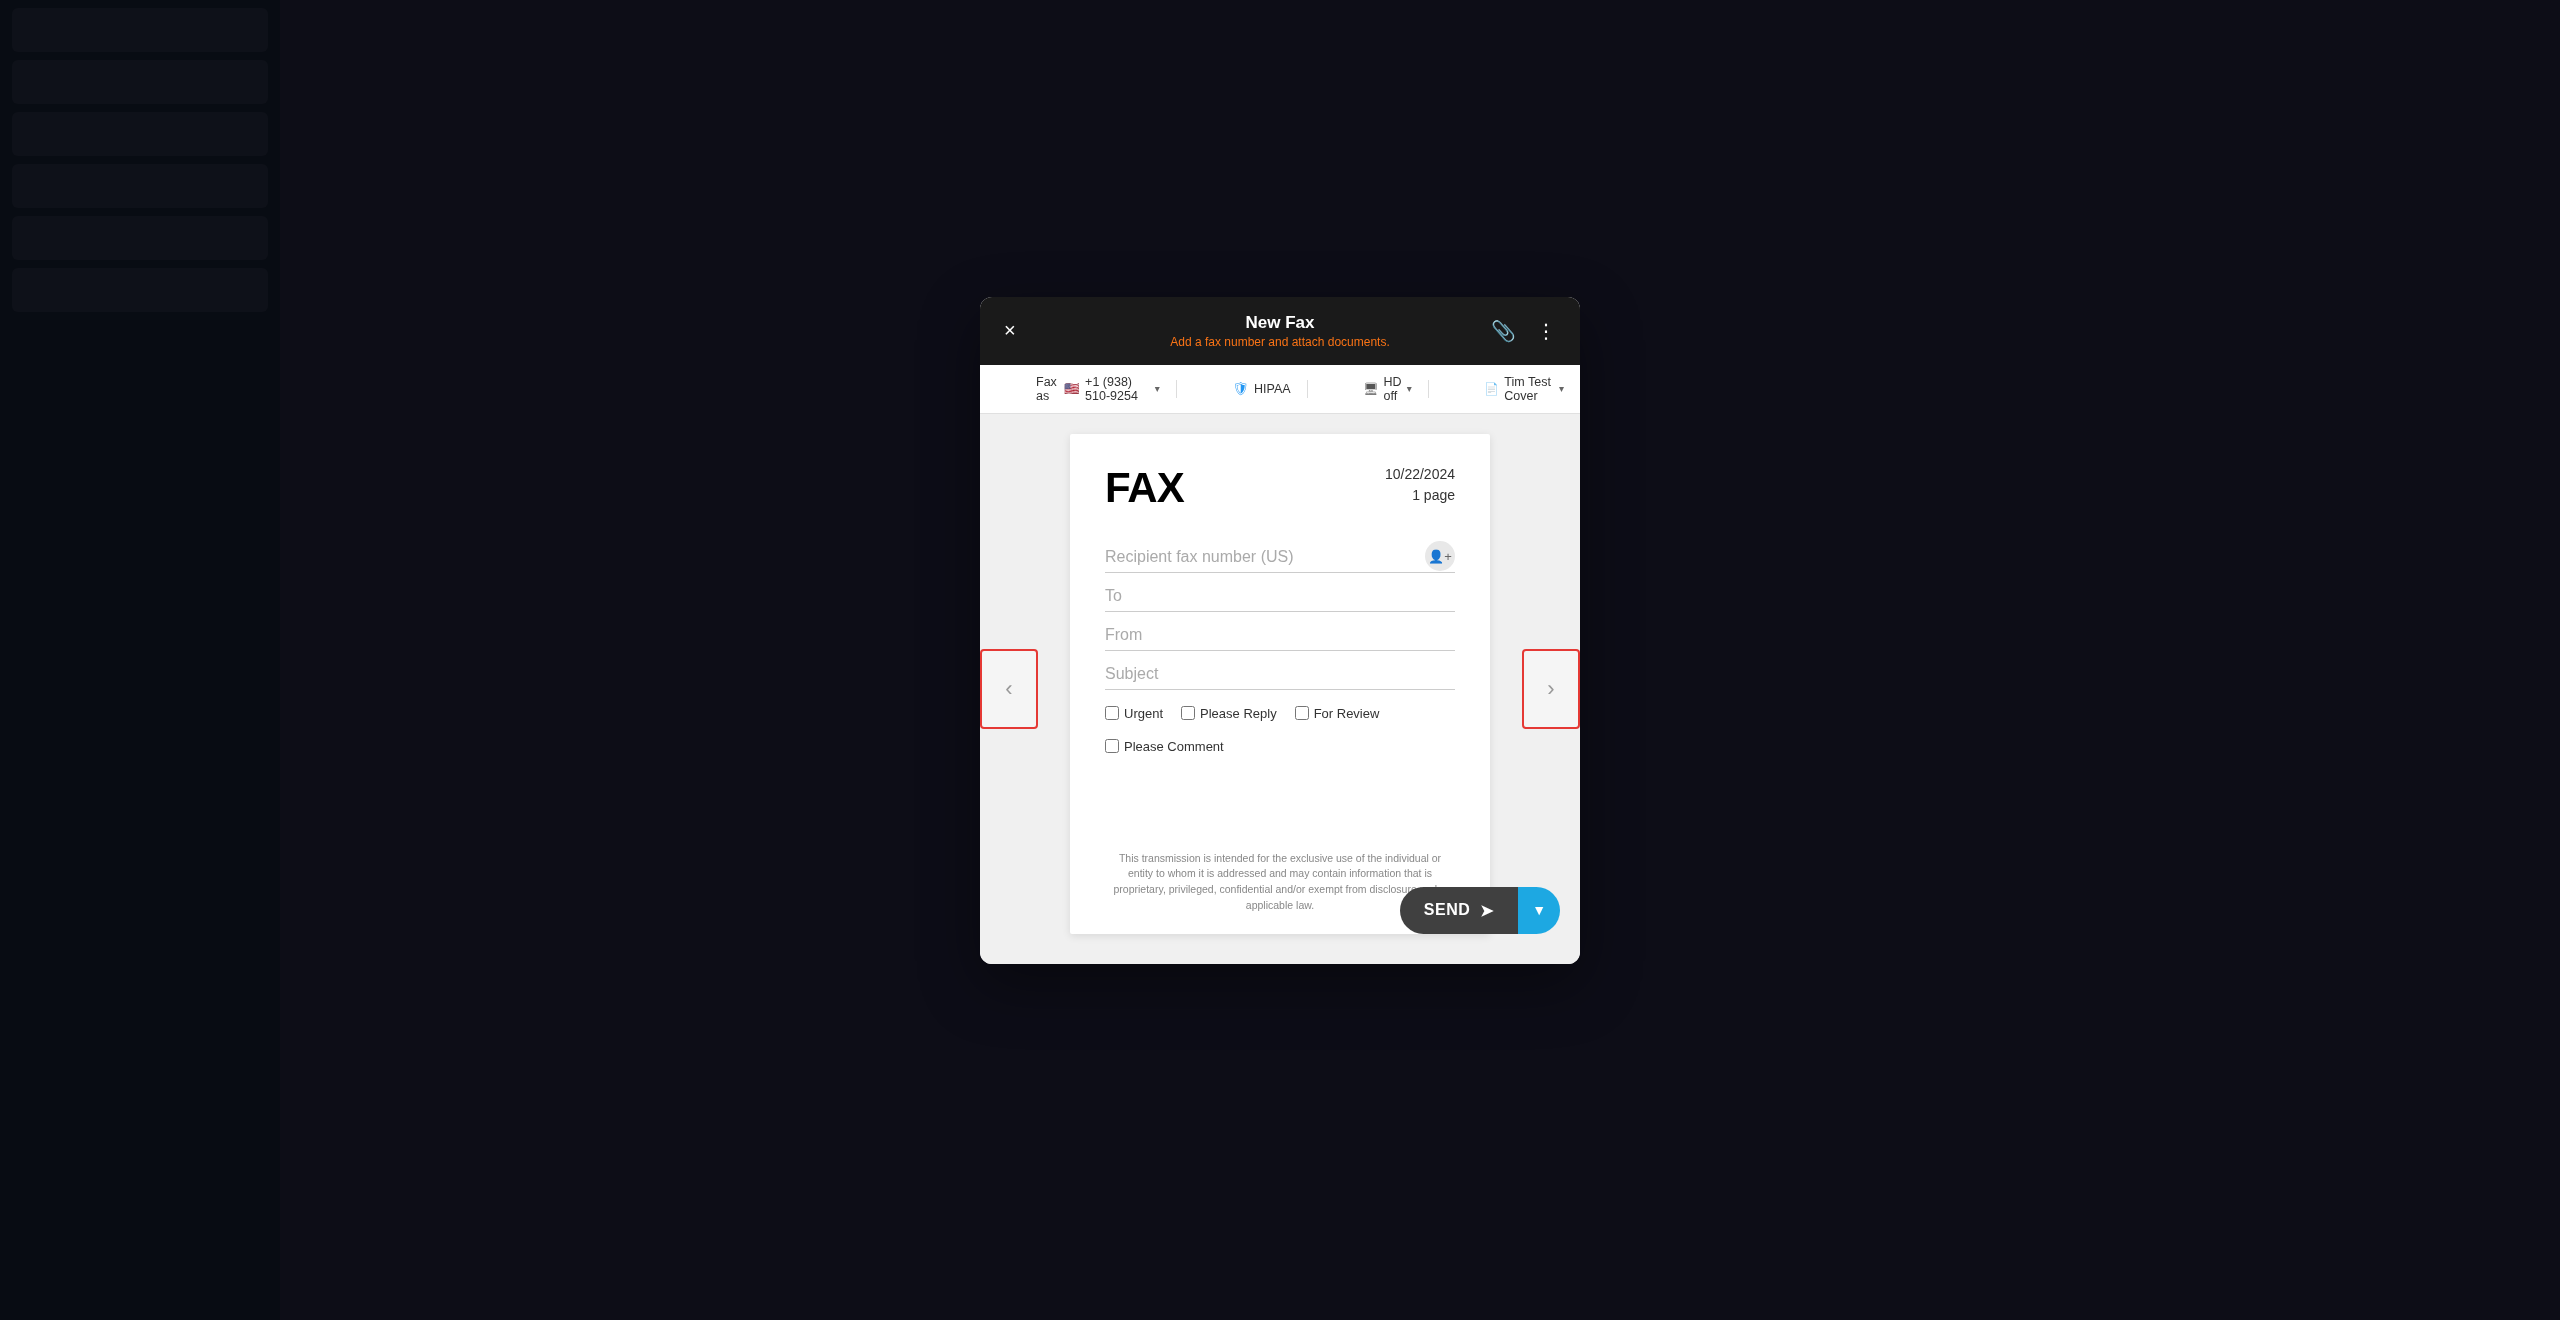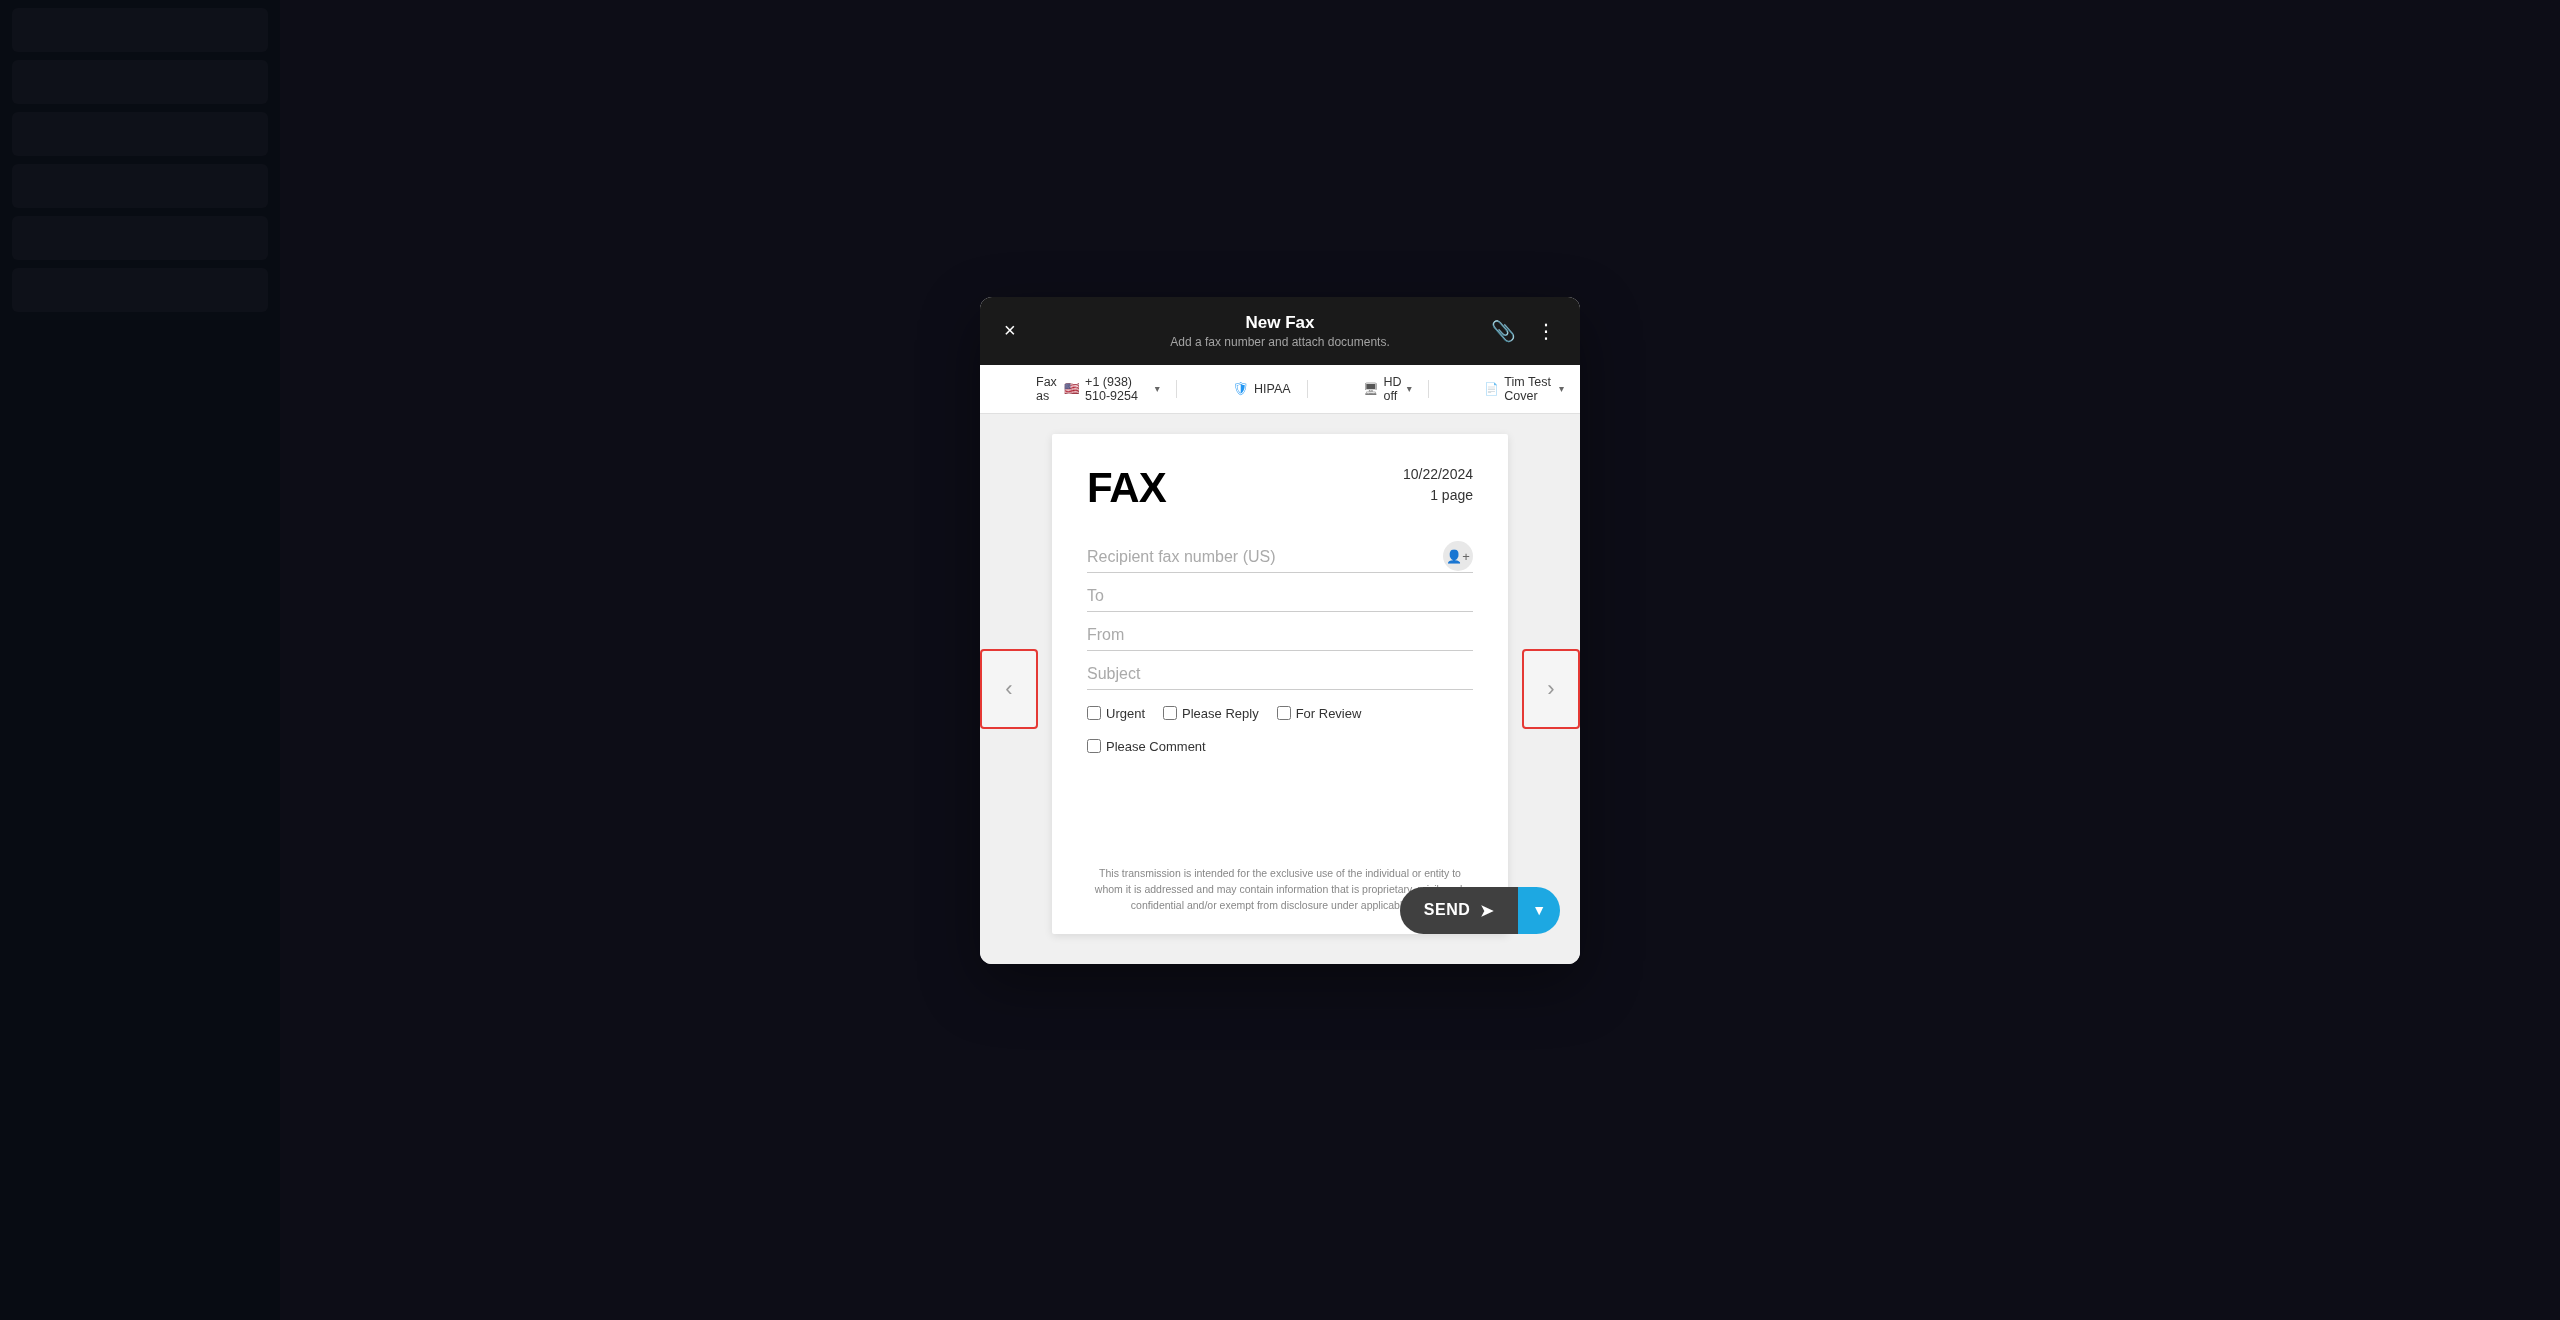--- a/index.html
+++ b/index.html
@@ -73,21 +73,21 @@
       left: 50%;
       transform: translateX(-50%);
     }
     .modal-title {
       font-size: 17px;
       font-weight: 700;
       color: #fff;
     }
     .modal-subtitle {
       font-size: 12px;
-      color: #a3a3a3;
+      color: #f97316;
       margin-top: 2px;
     }
     .modal-header-actions {
       display: flex;
       align-items: center;
       gap: 12px;
       margin-left: auto;
     }
     .icon-btn {
       background: none;
@@ -168,21 +168,21 @@
       z-index: 10;
       font-size: 22px;
       color: #999;
     }
     .nav-arrow-left { left: 0; }
     .nav-arrow-right { right: 0; }
 
     
     .fax-document {
       background: #fff;
-      margin: 0 52px;
+      margin: 0 70px;
       padding: 30px 35px;
       border-radius: 2px;
       box-shadow: 0 2px 8px rgba(0,0,0,0.1);
       min-height: 500px;
       position: relative;
     }
 
     
     .fax-header {
       display: flex;

